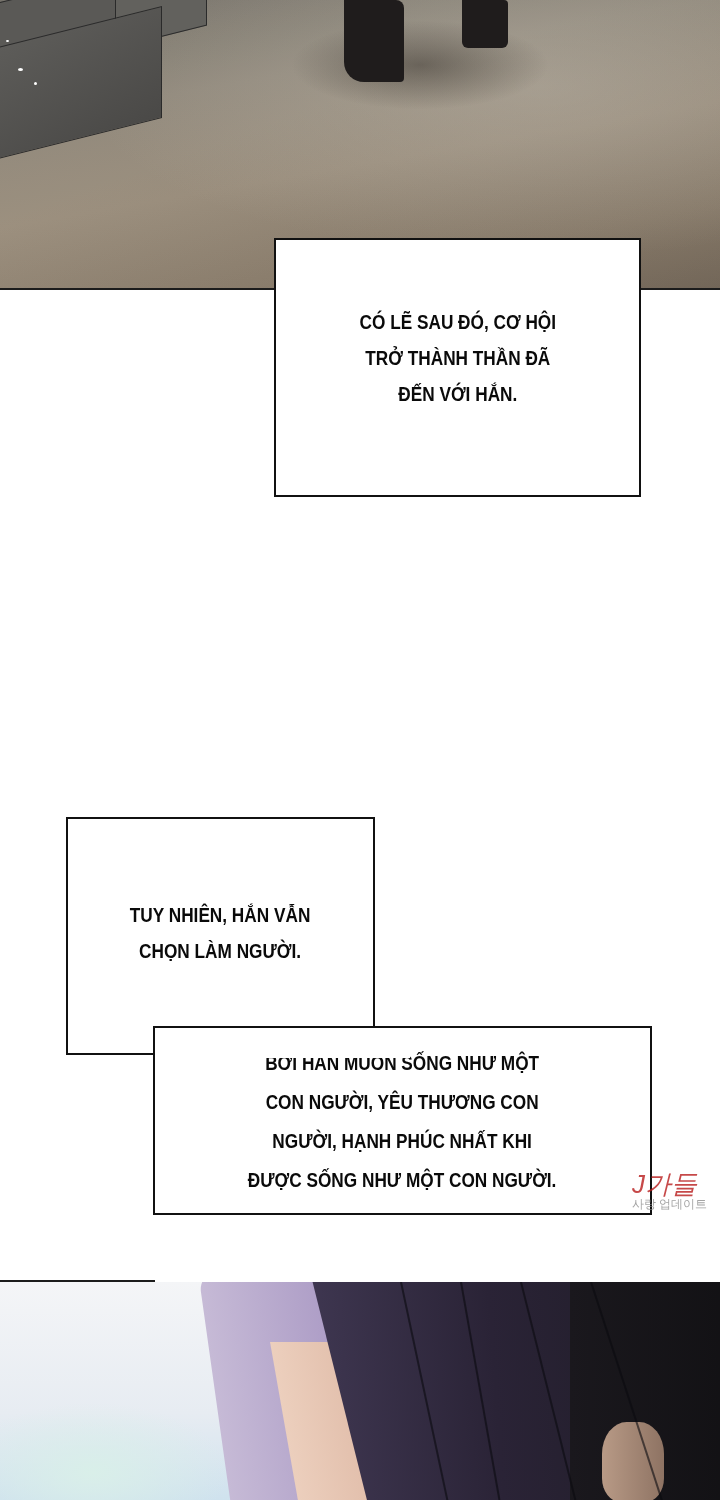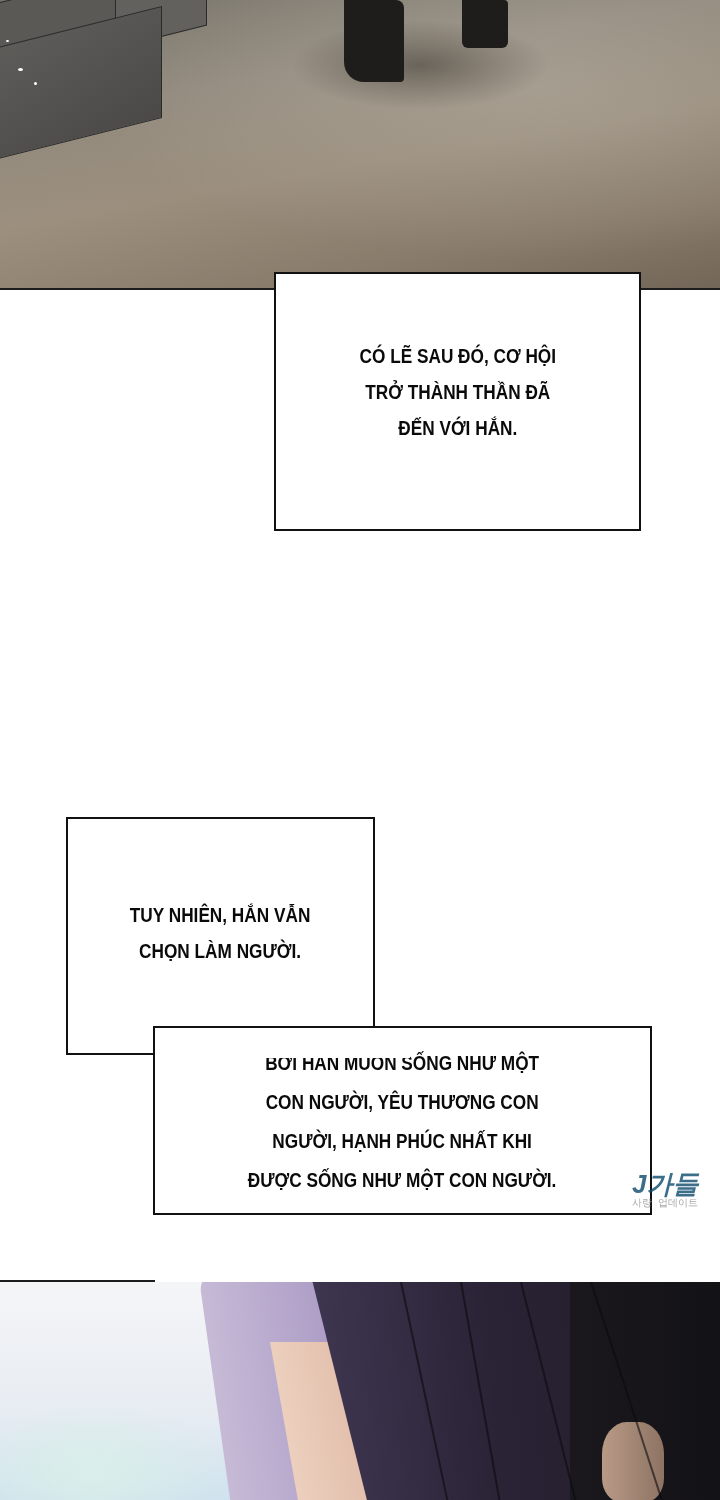--- a/index.html
+++ b/index.html
@@ -22,21 +22,21 @@
   .boot.b2 { left:462px; top:0px; width:46px; height:48px; border-radius:0 4px 6px 6px; }
   .shadow { position:absolute; left:290px; top:20px; width:260px; height:90px; border-radius:50%;
     background:radial-gradient(ellipse, rgba(40,35,30,0.45), rgba(0,0,0,0) 70%); }
 
   
   .caption { position:absolute; background:#fff; border:2px solid #111; box-sizing:border-box;
     display:flex; align-items:center; justify-content:center; text-align:center; }
   .caption .text { font-family:"Liberation Sans", sans-serif; font-weight:bold; color:#0a0a0a;
     font-size:21px; line-height:36px; letter-spacing:0px; text-transform:uppercase; transform:scaleX(0.82); }
 
-  .cap1 { left:274px; top:238px; width:367px; height:259px; padding-bottom:20px;margin-top:34px; }
+  .cap1 { left:274px; top:238px; width:367px; height:259px; padding-bottom:20px; }
   .cap2 { left:66px; top:817px; width:309px; height:238px; align-items:flex-start; padding-top:78px; }
   .cap3 { left:153px; top:1026px; width:499px; height:189px; }
   .cap3 .text { line-height:39px; }
   .cap2-cover { position:absolute; left:155px; top:1028px; width:255px; height:30px; background:#fff; }
 
   .divider { position:absolute; left:0; top:1280px; width:155px; height:2px; background:#1c1c1c; }
 
   
   .panel-bottom { position:absolute; left:0; top:1282px; width:720px; height:218px; overflow:hidden;
     background: linear-gradient(180deg, #f4f5f7 0%, #e7ecf2 60%, #cfe2ee 100%); }
@@ -49,22 +49,22 @@
   .hair-dark { position:absolute; left:340px; top:-10px; width:400px; height:240px;
     background: linear-gradient(100deg, #3e3650 0%, #2a2336 40%, #1c1a22 100%); transform:skewX(14deg); }
   .hair-dark2 { position:absolute; left:570px; top:-10px; width:170px; height:240px;
     background: linear-gradient(90deg,#1a181d,#121114); }
   .ear { position:absolute; left:602px; top:140px; width:62px; height:80px; border-radius:40% 40% 30% 30%;
     background: linear-gradient(90deg,#b89a86,#8e7363); }
   .strand { position:absolute; width:2px; background:rgba(10,10,15,0.6); transform-origin:top; }
 
   
   .watermark { position:absolute; left:632px; top:1170px; width:88px; height:60px; color:#9a9a9a; opacity:0.8; }
-  .watermark .big { font-family:"Liberation Sans", sans-serif; font-weight:bold; font-size:26px; line-height:28px; font-style:italic; color:#0c4a6e; }
-  .watermark .small { font-family:Liberation Mono, monospace; font-size:10px; line-height:12px; color:#8e8e8e; }
+  .watermark .big { font-family:"Liberation Sans", sans-serif; font-weight:normal; font-size:26px; line-height:28px; font-style:italic; color:#b91c1c; }
+  .watermark .small { font-family:Liberation Serif, serif; font-size:12px; line-height:12px; color:#8e8e8e; }
 </style>
 </head>
 <body>
 
 <div class="panel-top">
   <div class="haze"></div>
   <div class="step s2"></div>
   <div class="step s3"></div>
   <div class="step s1"></div>
   <div class="speck" style="left:18px;top:68px;"></div>

